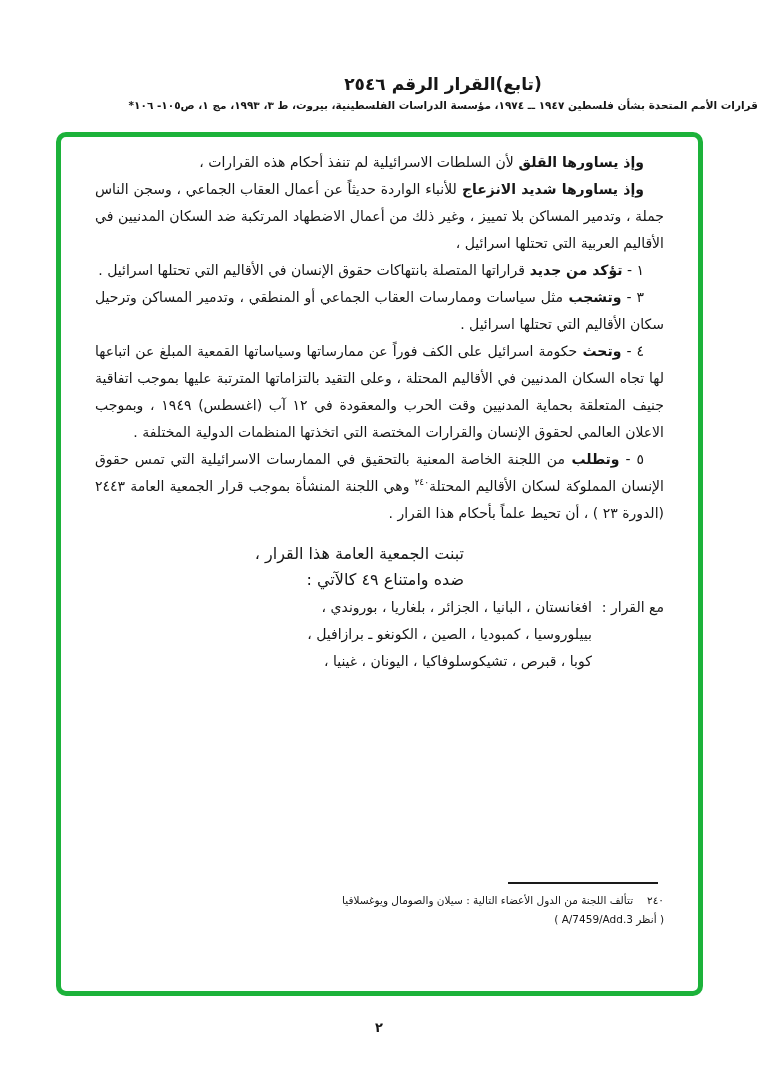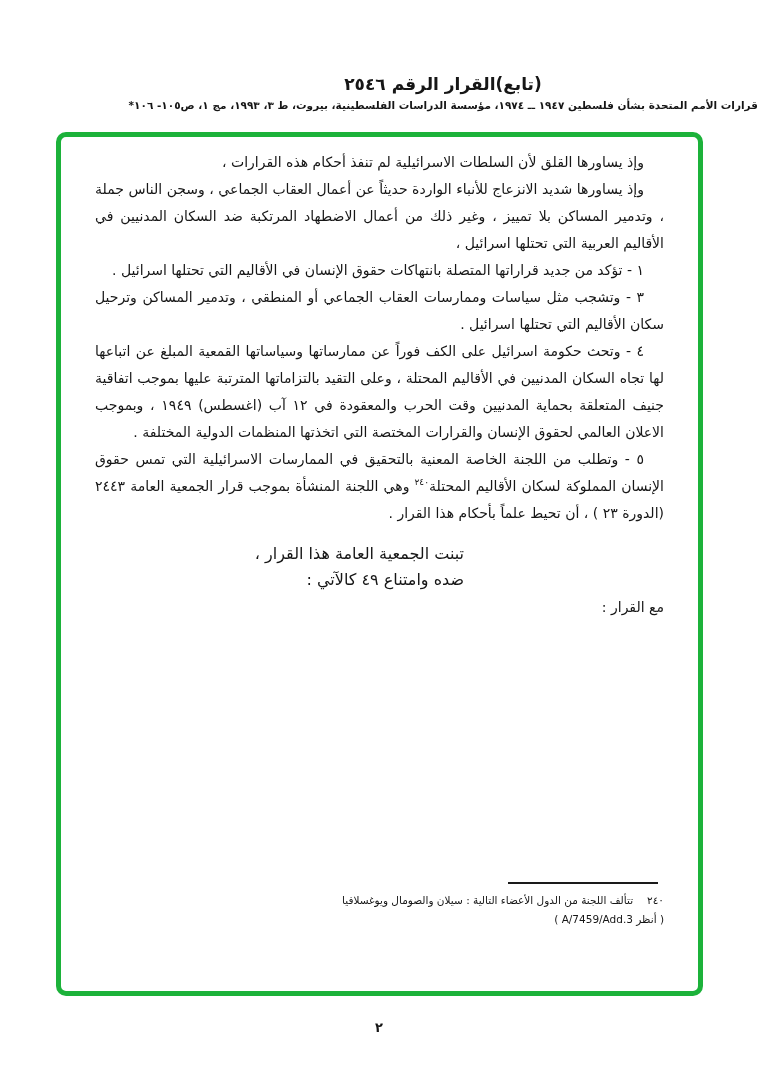--- a/index.html
+++ b/index.html
@@ -33,21 +33,21 @@
     padding:12px 34px 62px 34px;
     display:flex;flex-direction:column;
     overflow:hidden;
     background:#fff;
   }
   .para{
     font-size:14px;line-height:27px;
     text-align:justify;
     text-indent:20px;
   }
-  .para b{font-weight:normal;margin-top:36px;}
+  .para b{font-weight:bold;margin-top:36px;}
   sup.fnref{font-size:9px;line-height:0;vertical-align:6px;}
   .adoption{
     margin:14px 200px 0 0;
     font-size:16px;line-height:26px;text-align:right;
   }
   .vote{
     display:flex;gap:10px;
     font-size:14px;line-height:27px;
     margin-top:1px;
   }
@@ -82,20 +82,25 @@
       <div class="para"><span>٣ - </span><b>وتشجب </b><span>مثل سياسات وممارسات العقاب الجماعي أو المنطقي ، وتدمير المساكن وترحيل سكان الأقاليم التي تحتلها اسرائيل .</span></div>
       <div class="para"><span>٤ - </span><b>وتحث </b><span>حكومة اسرائيل على الكف فوراً عن ممارساتها وسياساتها القمعية المبلغ عن اتباعها لها تجاه السكان المدنيين في الأقاليم المحتلة ، وعلى التقيد بالتزاماتها المترتبة عليها بموجب اتفاقية جنيف المتعلقة بحماية المدنيين وقت الحرب والمعقودة في ١٢ آب (اغسطس) ١٩٤٩ ، وبموجب الاعلان العالمي لحقوق الإنسان والقرارات المختصة التي اتخذتها المنظمات الدولية المختلفة .</span></div>
       <div class="para"><span>٥ - </span><b>وتطلب </b><span>من اللجنة الخاصة المعنية بالتحقيق في الممارسات الاسرائيلية التي تمس حقوق الإنسان المملوكة لسكان الأقاليم المحتلة</span><sup class="fnref">٢٤٠</sup><span> وهي اللجنة المنشأة بموجب قرار الجمعية العامة ٢٤٤٣ (الدورة ٢٣ ) ، أن تحيط علماً بأحكام هذا القرار .</span></div>
     </div>
   <div class="adoption">
       <div>تبنت الجمعية العامة هذا القرار ،</div>
       <div>ضده وامتناع ٤٩ كالآتي :</div>
     </div>
   <div class="vote">
     <span class="vote-label">مع القرار :</span>
+    <div class="vote-lines">
+        <div>افغانستان ، البانيا ، الجزائر ، بلغاريا ، بوروندي ،</div>
+        <div>بييلوروسيا ، كمبوديا ، الصين ، الكونغو ـ برازافيل ،</div>
+        <div>كوبا ، قبرص ، تشيكوسلوفاكيا ، اليونان ، غينيا ،</div>
+      </div>
   </div>
   <div class="footnote">
     <div class="fn-rule"></div>
     <div class="fn-line1">
       <span>٢٤٠</span>
       <span>تتألف اللجنة من الدول الأعضاء التالية : سيلان والصومال ويوغسلافيا</span>
     </div>
     <div class="fn-line2">( أنظر A/7459/Add.3 )</div>
   </div>
 </div>

